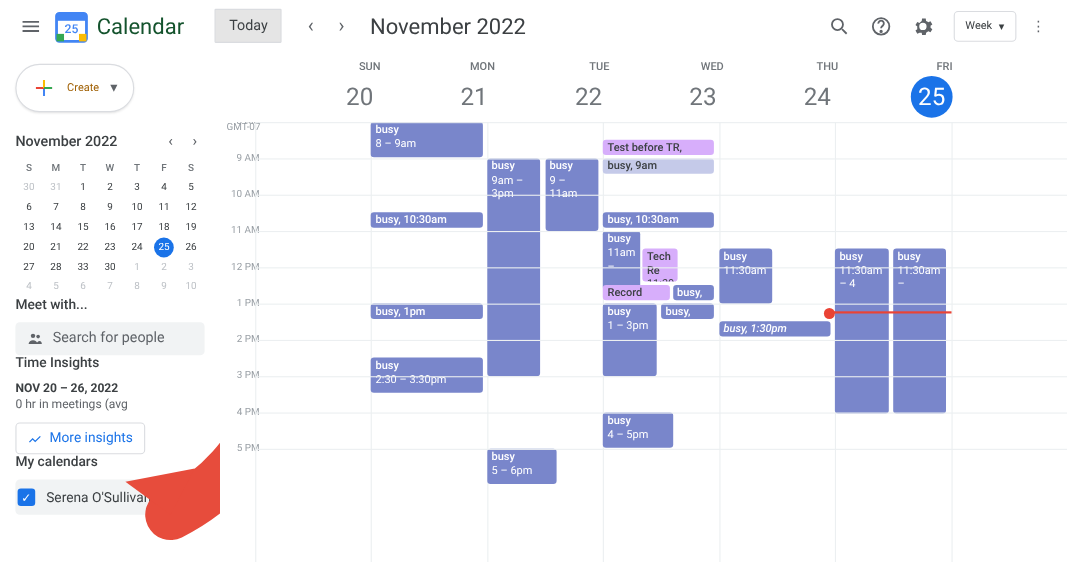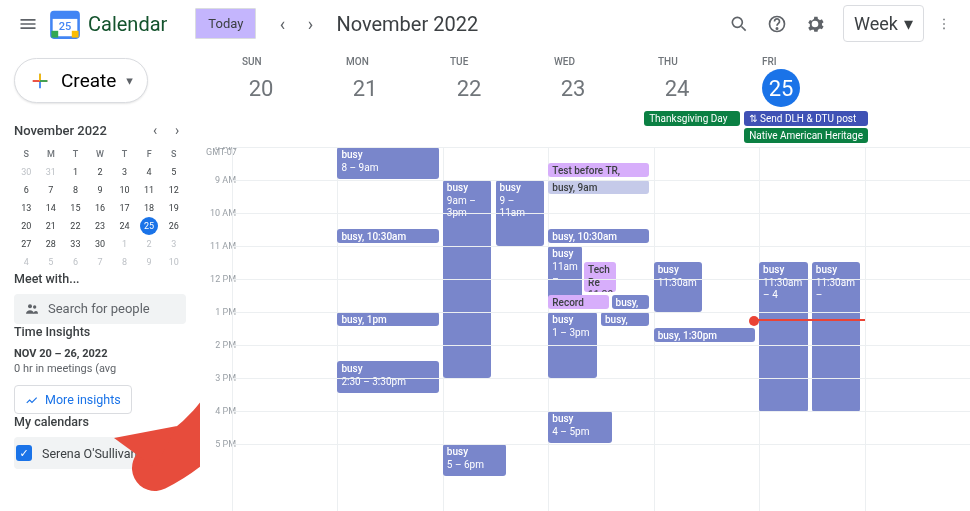--- a/index.html
+++ b/index.html
@@ -3,31 +3,31 @@
 <meta charset="utf-8">
 <style>
 *{margin:0;padding:0;box-sizing:border-box;font-family:'Google Sans',Roboto,Arial,sans-serif}
 body{background:#fff;color:#3c4043;font-size:13px;overflow:hidden}
 .app{width:970px;height:511px;display:flex;flex-direction:column}
 .header{height:48px;display:flex;align-items:center;padding:0 8px;border-bottom:1px solid #fff}
 .menu-icon{width:40px;height:40px;display:flex;align-items:center;justify-content:center;cursor:pointer;border-radius:50%}
 .logo{width:34px;height:34px;margin-right:6px}
 .logo svg{width:34px;height:34px}
 .app-title{font-size:20px;color:#14532d;font-weight:400;margin-right:28px}
-.today-btn{border:1px solid #dadce0;background:#c4b5fd;border-radius:1px;padding:7px 12px;font-size:13px;color:#3c4043;cursor:pointer;margin-right:12px}
+.today-btn{border:1px solid #dadce0;background:#e5e5e5;border-radius:1px;padding:7px 12px;font-size:13px;color:#3c4043;cursor:pointer;margin-right:12px}
 .nav-arrow{width:28px;height:28px;display:flex;align-items:center;justify-content:center;cursor:pointer;color:#5f6368;font-size:18px;border-radius:50%}
 .current-month{font-size:20px;color:#3c4043;margin-left:12px;font-weight:400}
 .spacer{flex:1}
 .hicon{width:36px;height:36px;display:flex;align-items:center;justify-content:center;cursor:pointer;color:#5f6368;border-radius:50%;margin-left:2px}
-.view-btn{border:1px solid #dadce0;background:#fff;border-radius:4px;padding:7px 10px;font-size:18px;color:#3c4043;cursor:pointer;margin-left:10px;display:flex;align-items:center;gap:6px}
+.view-btn{border:1px solid #dadce0;background:#fff;border-radius:4px;padding:7px 10px;font-size:10px;color:#3c4043;cursor:pointer;margin-left:10px;display:flex;align-items:center;gap:6px}
 .body{flex:1;display:flex;overflow:hidden}
 .sidebar{width:200px;padding:10px 14px;overflow:hidden;position:relative}
 .create-btn{display:inline-flex;align-items:center;gap:10px;border:1px solid #dadce0;background:#fff;border-radius:24px;padding:10px 14px;box-shadow:0 1px 2px rgba(0,0,0,.1);cursor:pointer;margin-bottom:18px}
 .create-btn .plus{width:22px;height:22px}
-.create-label{font-size:19px;color:#000000}
+.create-label{font-size:10px;color:#a16207}
 .mini-month-hdr{display:flex;align-items:center;justify-content:space-between;margin-bottom:6px}
 .mini-month-title{font-size:13px;font-weight:500;color:#3c4043}
 .mini-nav{display:flex;gap:4px}
 .mini-nav span{width:18px;height:18px;display:flex;align-items:center;justify-content:center;cursor:pointer;color:#5f6368;font-size:14px}
 .mini-grid{display:grid;grid-template-columns:repeat(7,1fr);gap:0;font-size:9px;color:#70757a}
 .mini-grid div{height:18px;display:flex;align-items:center;justify-content:center;cursor:pointer}
 .mini-grid .dow{font-weight:500;color:#70757a}
 .mini-grid .day{color:#3c4043}
 .mini-grid .other{color:#bdc1c6}
 .mini-grid .today{background:#1a73e8;color:#fff;border-radius:50%;width:18px;height:18px;margin:0 auto}
@@ -36,21 +36,21 @@
 .time-range{font-size:11px;font-weight:700;color:#3c4043;margin-top:6px}
 .time-sub{font-size:11px;color:#5f6368;margin-top:2px}
 .more-insights{border:1px solid #dadce0;border-radius:4px;padding:6px 10px;display:inline-flex;align-items:center;gap:6px;margin-top:10px;color:#1a73e8;font-size:12.5px;cursor:pointer}
 .cal-item{display:flex;align-items:center;gap:10px;padding:5px 2px;font-size:12.5px;position:relative}
 .cal-item.hl{background:#f1f3f4;border-radius:4px}
 .cbox{width:16px;height:16px;border-radius:3px;display:flex;align-items:center;justify-content:center;color:#fff;font-size:11px}
 .cbox.blue{background:#1a73e8}
 .dots{margin-left:auto;width:22px;height:22px;display:flex;align-items:center;justify-content:center;cursor:pointer;color:#5f6368;border:1px solid #e74c3c;border-radius:50%}
 .calendar{flex:1;display:flex;flex-direction:column;position:relative}
 .week-hdr{display:flex;padding-left:42px}
-.day-col-hdr{flex:1;text-align:left;padding:8px 0 4px}
+.day-col-hdr{flex:1;text-align:right;padding:8px 0 4px}
 .dow-label{font-size:10px;color:#70757a;font-weight:500;text-transform:uppercase}
 .day-num{font-size:22px;color:#70757a;font-weight:400;margin-top:2px;display:inline-flex;width:38px;height:38px;align-items:center;justify-content:center;border-radius:50%}
 .day-num.today-circ{background:#1a73e8;color:#fff}
 .allday-row{display:flex;padding-left:42px;min-height:18px;margin-bottom:4px}
 .allday-cell{flex:1;padding:0 2px;display:flex;flex-direction:column;gap:2px}
 .chip{font-size:10px;color:#fff;padding:2px 5px;border-radius:3px;white-space:nowrap;overflow:hidden;text-overflow:ellipsis}
 .chip.green{background:#0b8043}
 .chip.blue{background:#3f51b5}
 .grid-scroll{flex:1;overflow:hidden;position:relative}
 .tz{position:absolute;left:6px;top:0;font-size:9px;color:#9aa0a6}
@@ -234,34 +234,20 @@
     <div class="calendar">
       <div class="week-hdr" id="week-hdr">
           <div class="day-col-hdr"><div class="dow-label">SUN</div><div class="day-num">20</div></div>
           <div class="day-col-hdr"><div class="dow-label">MON</div><div class="day-num">21</div></div>
           <div class="day-col-hdr"><div class="dow-label">TUE</div><div class="day-num">22</div></div>
           <div class="day-col-hdr"><div class="dow-label">WED</div><div class="day-num">23</div></div>
           <div class="day-col-hdr"><div class="dow-label">THU</div><div class="day-num">24</div></div>
           <div class="day-col-hdr"><div class="dow-label">FRI</div><div class="day-num today-circ">25</div></div>
           <div class="day-col-hdr"><div class="dow-label"></div><div class="day-num"></div></div>
         </div>
-      <div class="allday-row" id="allday-row">
-          <div class="allday-cell"></div>
-          <div class="allday-cell"></div>
-          <div class="allday-cell"></div>
-          <div class="allday-cell"></div>
-          <div class="allday-cell">
-            <div class="chip green">Thanksgiving Day</div>
-          </div>
-          <div class="allday-cell">
-            <div class="chip blue">⇅ Send DLH &amp; DTU post</div>
-            <div class="chip green">Native American Heritage</div>
-          </div>
-          <div class="allday-cell"></div>
-        </div>
       <div class="grid-scroll">
         <div class="tz">GMT-07</div>
         <div class="time-col" id="time-col">
             <div class="time-label" style="top: 0px;">8 AM</div>
             <div class="time-label" style="top: 33px;">9 AM</div>
             <div class="time-label" style="top: 66px;">10 AM</div>
             <div class="time-label" style="top: 99px;">11 AM</div>
             <div class="time-label" style="top: 132px;">12 PM</div>
             <div class="time-label" style="top: 165px;">1 PM</div>
             <div class="time-label" style="top: 198px;">2 PM</div>
@@ -345,21 +331,21 @@
                 <div class="evt" style="top: 264px; height: 32px; left: 0%; width: 60%;">
                   <div class="t1">busy</div>
                   <div>4 – 5pm</div>
                 </div>
               </div>
               <div class="ev-col">
                 <div class="evt" style="top: 115px; height: 50px; left: 0%; width: 46%;">
                   <div class="t1">busy</div>
                   <div>11:30am</div>
                 </div>
-                <div class="evt" style="top: 181px; height: 14px; left: 0%; width: 96%;">
+                <div class="evt" style="top: 181px; height: 14px; left: 0%; width: 96%; font-style: italic;">
                   <div class="t1">busy, 1:30pm</div>
                 </div>
               </div>
               <div class="ev-col">
                 <div class="evt" style="top: 115px; height: 150px; left: 0%; width: 46%;">
                   <div class="t1">busy</div>
                   <div>11:30am – 4</div>
                 </div>
                 <div class="evt" style="top: 115px; height: 150px; left: 50%; width: 46%;">
                   <div class="t1">busy</div>

